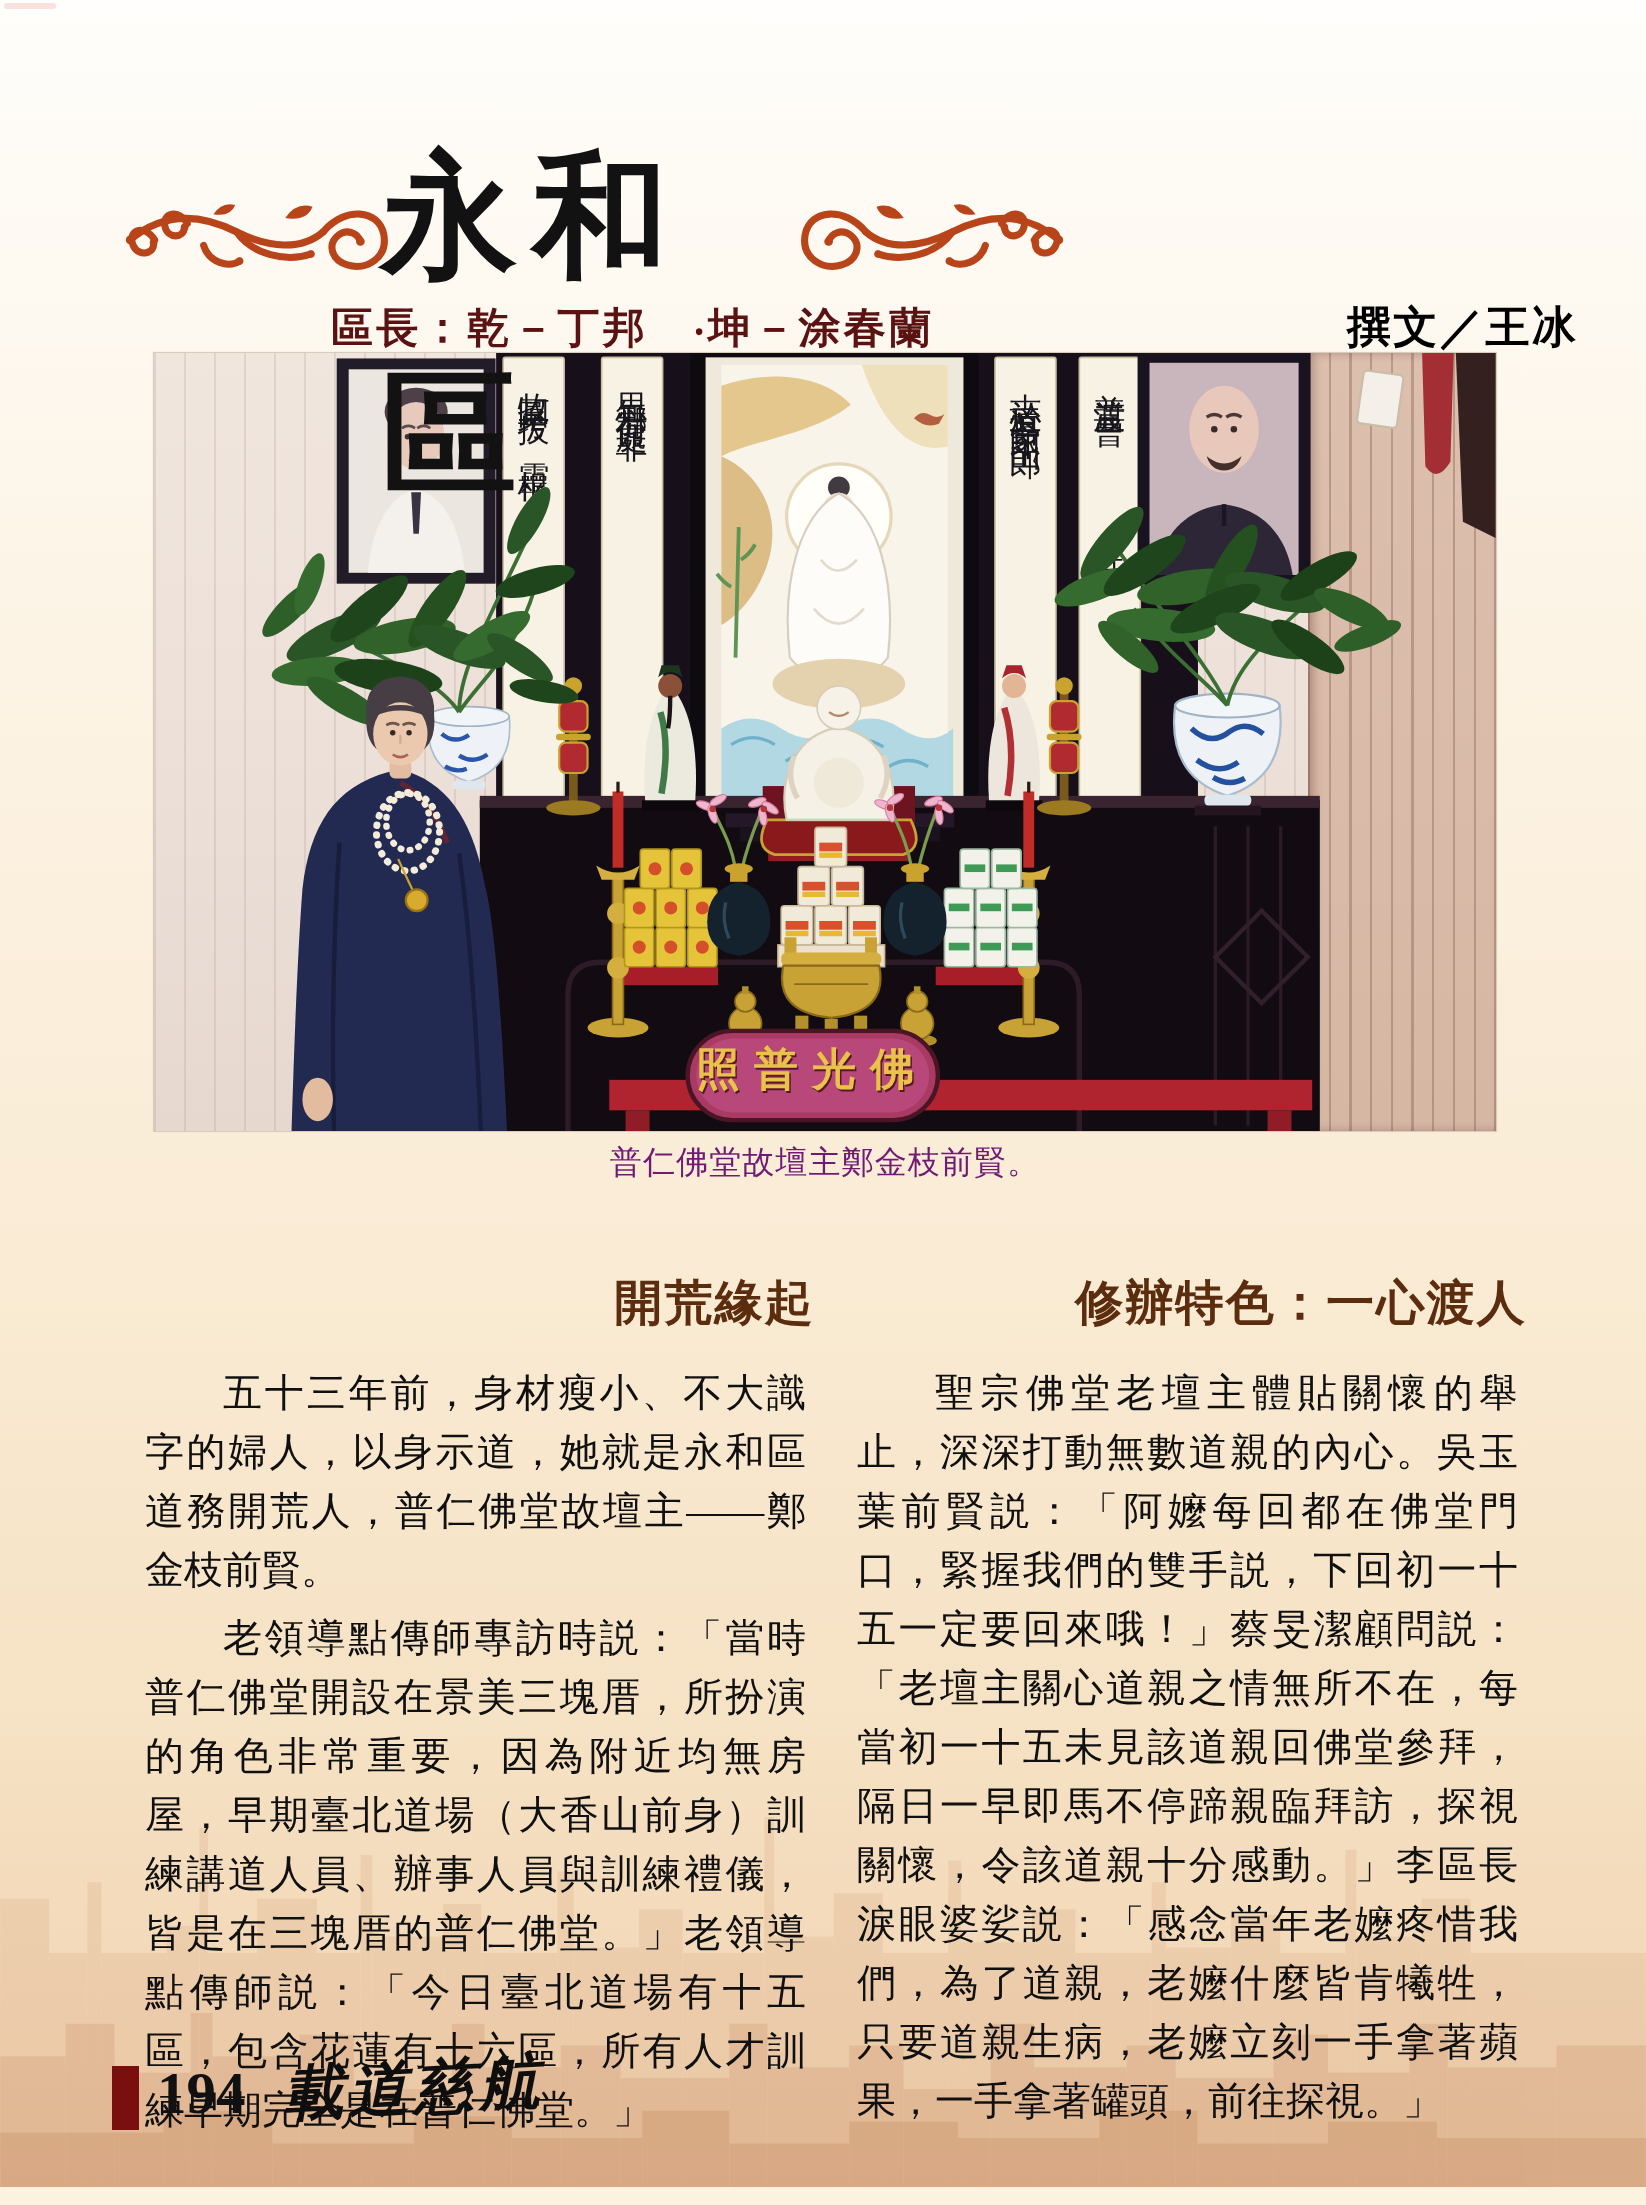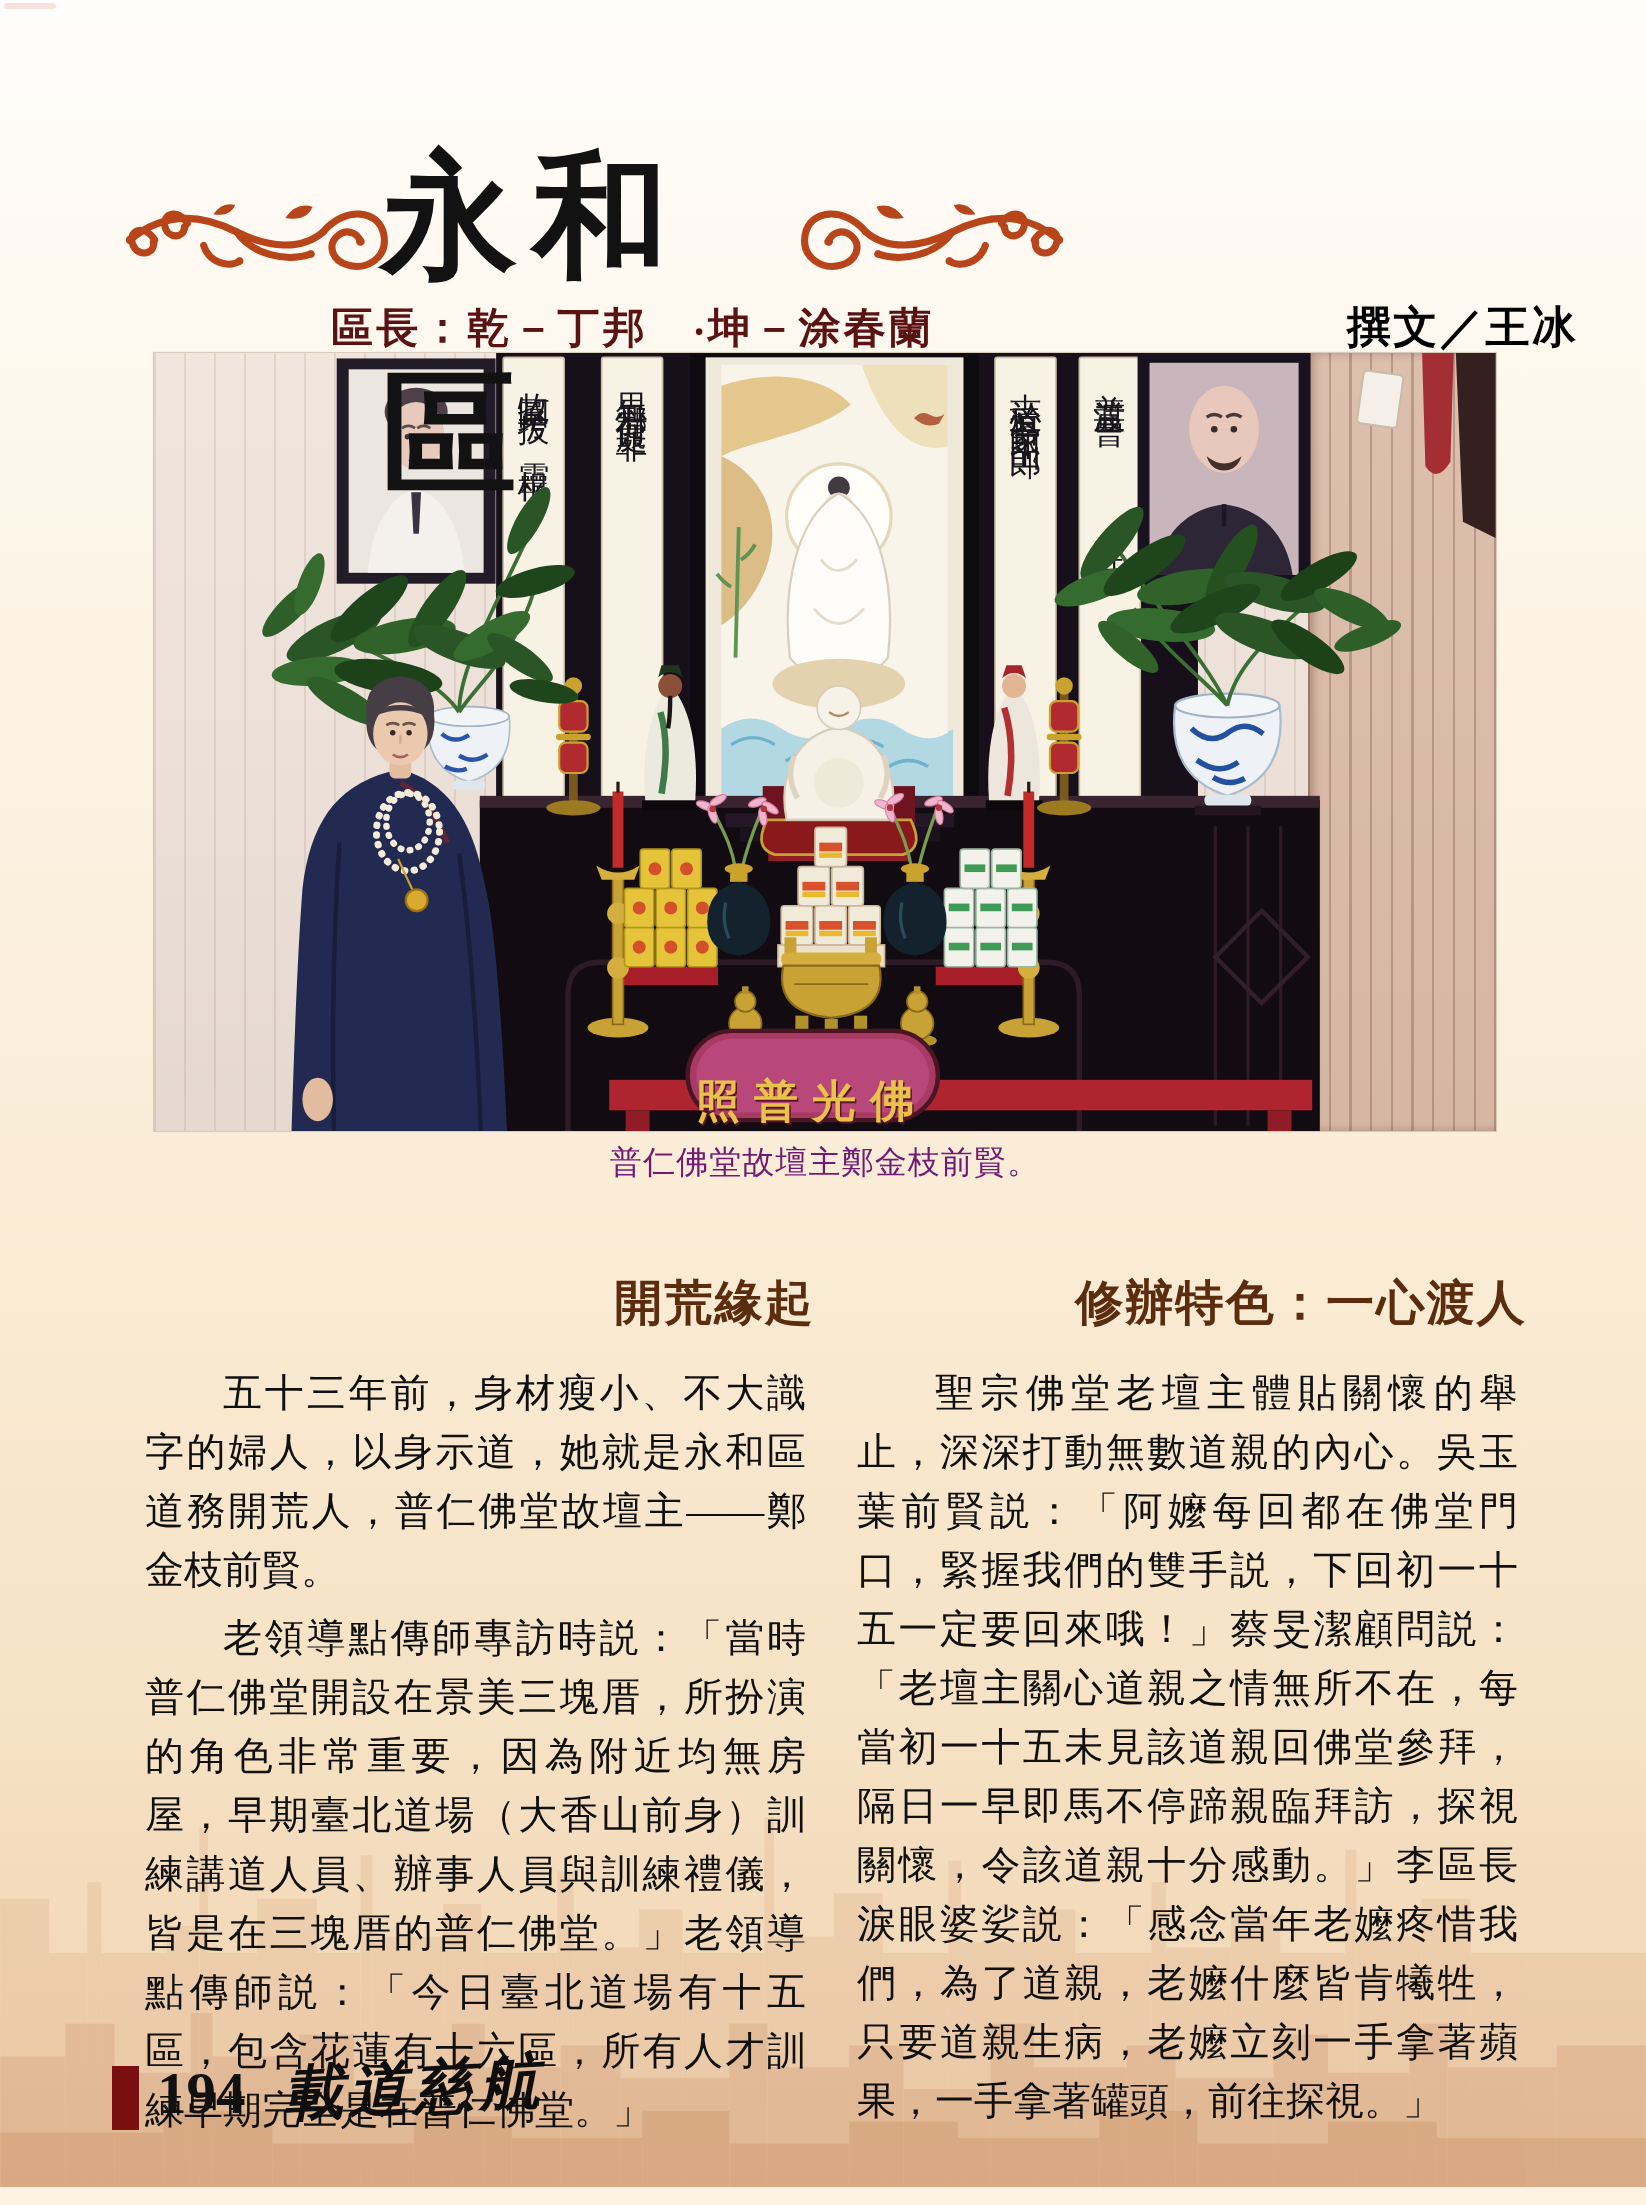--- a/index.html
+++ b/index.html
@@ -53,21 +53,21 @@
   }
   .photo svg.scene{left:0;top:0;}
   .scroll-text{
     writing-mode:vertical-rl;text-orientation:upright;
     white-space:pre;
     font-size:32px;letter-spacing:7.6px;line-height:61px;
     color:#16161c;font-family:"Liberation Serif","DejaVu Serif",serif;
     top:14px;width:61px;height:446px;z-index:4;
   }
   .plaque-text{
-    left:533px;top:719px;width:250px;text-align:center;
+    left:533px;top:687px;width:250px;text-align:center;
     font-size:44px;font-weight:bold;letter-spacing:14px;color:#e8c24a;
     text-shadow:1.6px 1.6px 0 #5a1626;z-index:6;
     font-family:"Liberation Sans","DejaVu Sans",sans-serif;
   }
   .caption{
     left:154px;top:1141px;width:1342px;text-align:center;
     font-family:Liberation Serif, serif;
     font-size:32px;color:#701a75;letter-spacing:1.1px;z-index:2;
   }
   

